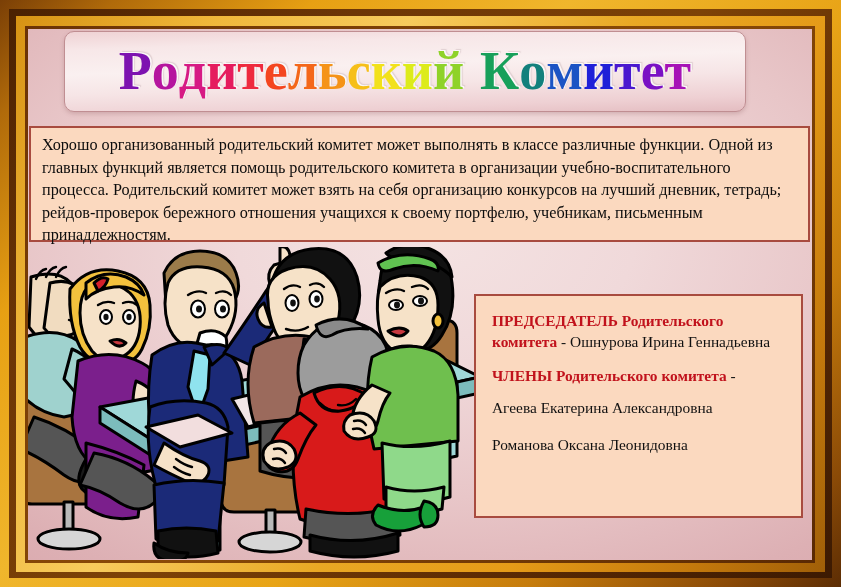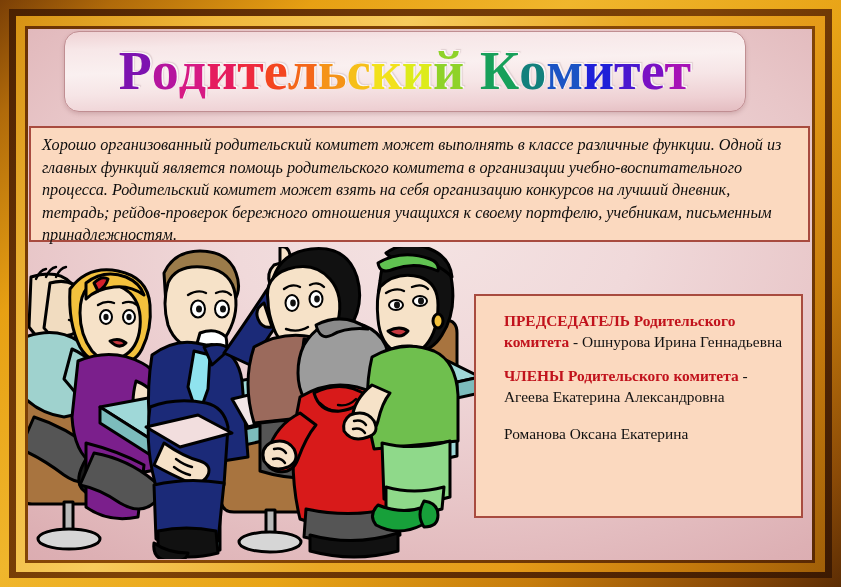--- a/index.html
+++ b/index.html
@@ -59,21 +59,21 @@
     overflow: hidden;
   }
 
   
   .title-plate {
     position: absolute;
     left: 36px;
     top: 2px;
     width: 682px;
     height: 81px;
-    border-radius: 15px;
+    border-radius: 10px;
     border: 1.5px solid #c08e92;
     box-sizing: border-box;
     background:
       linear-gradient(178deg, #efd2d4 0%, #f7e7e8 18%, #faf0f0 42%,
                       #f6e5e6 62%, #eed0d3 85%, #e4bdc1 100%);
     box-shadow: 0 2px 4px rgba(140, 90, 95, 0.28);
     overflow: hidden;
   }
   .title-text {
     position: absolute;
@@ -99,57 +99,57 @@
   .para-box {
     position: absolute;
     left: 1px;
     top: 97px;
     width: 781px;
     height: 116px;
     box-sizing: border-box;
     border: 2px solid #a84b3f;
     background: #fbd9bf;
     padding: 6px 10px 15px 11px;
-    font-style: italic;
   }
   .para-box p {
     margin: 0;
     font-family: "Liberation Serif", "DejaVu Serif", serif;
     font-size: 16.2px;
     line-height: 22.6px;
     color: #0d0d0d;
     text-align: left;
   }
 
   
   .members-panel {
     position: absolute;
     left: 446px;
     top: 265px;
     width: 329px;
     height: 224px;
     box-sizing: border-box;
     border: 2px solid #a84b3f;
     background: #fbd9bf;
-    padding: 14px 14px 10px 28px;
+    padding: 14px 14px 10px 16px;
   }
   .members-panel .line {
     font-family: "Liberation Serif", "DejaVu Serif", serif;
     font-size: 15.4px;
     line-height: 21px;
     color: #111111;
     margin: 0 0 0 0;
   }
   .members-panel .block-gap { height: 13px; }
   .members-panel .name {
     font-family: "Liberation Serif", "DejaVu Serif", serif;
     font-size: 15.4px;
     line-height: 21px;
     color: #111111;
     margin-bottom: 16px;
+    margin-top: 11px;
   }
   .hl { color: #c1121c; font-weight: bold; }
 
   
   .illo {
     position: absolute;
     left: 0px;
     top: 218px;
     width: 452px;
     height: 312px;
@@ -337,17 +337,17 @@
 
     <div class="members-panel">
       <div class="line">
         <span class="hl">ПРЕДСЕДАТЕЛЬ Родительского комитета</span><span> - </span><span>Ошнурова Ирина Геннадьевна</span>
       </div>
       <div class="block-gap"></div>
       <div class="line" style="">
         <span class="hl">ЧЛЕНЫ Родительского комитета</span><span> -</span>
       </div>
       <div class="name">Агеева Екатерина Александровна</div>
-      <div class="name">Романова Оксана Екатерина</div>
+      <div class="name">Романова Оксана Леонидовна</div>
     </div>
 
   </div>
 </div>
 
 </body></html>

